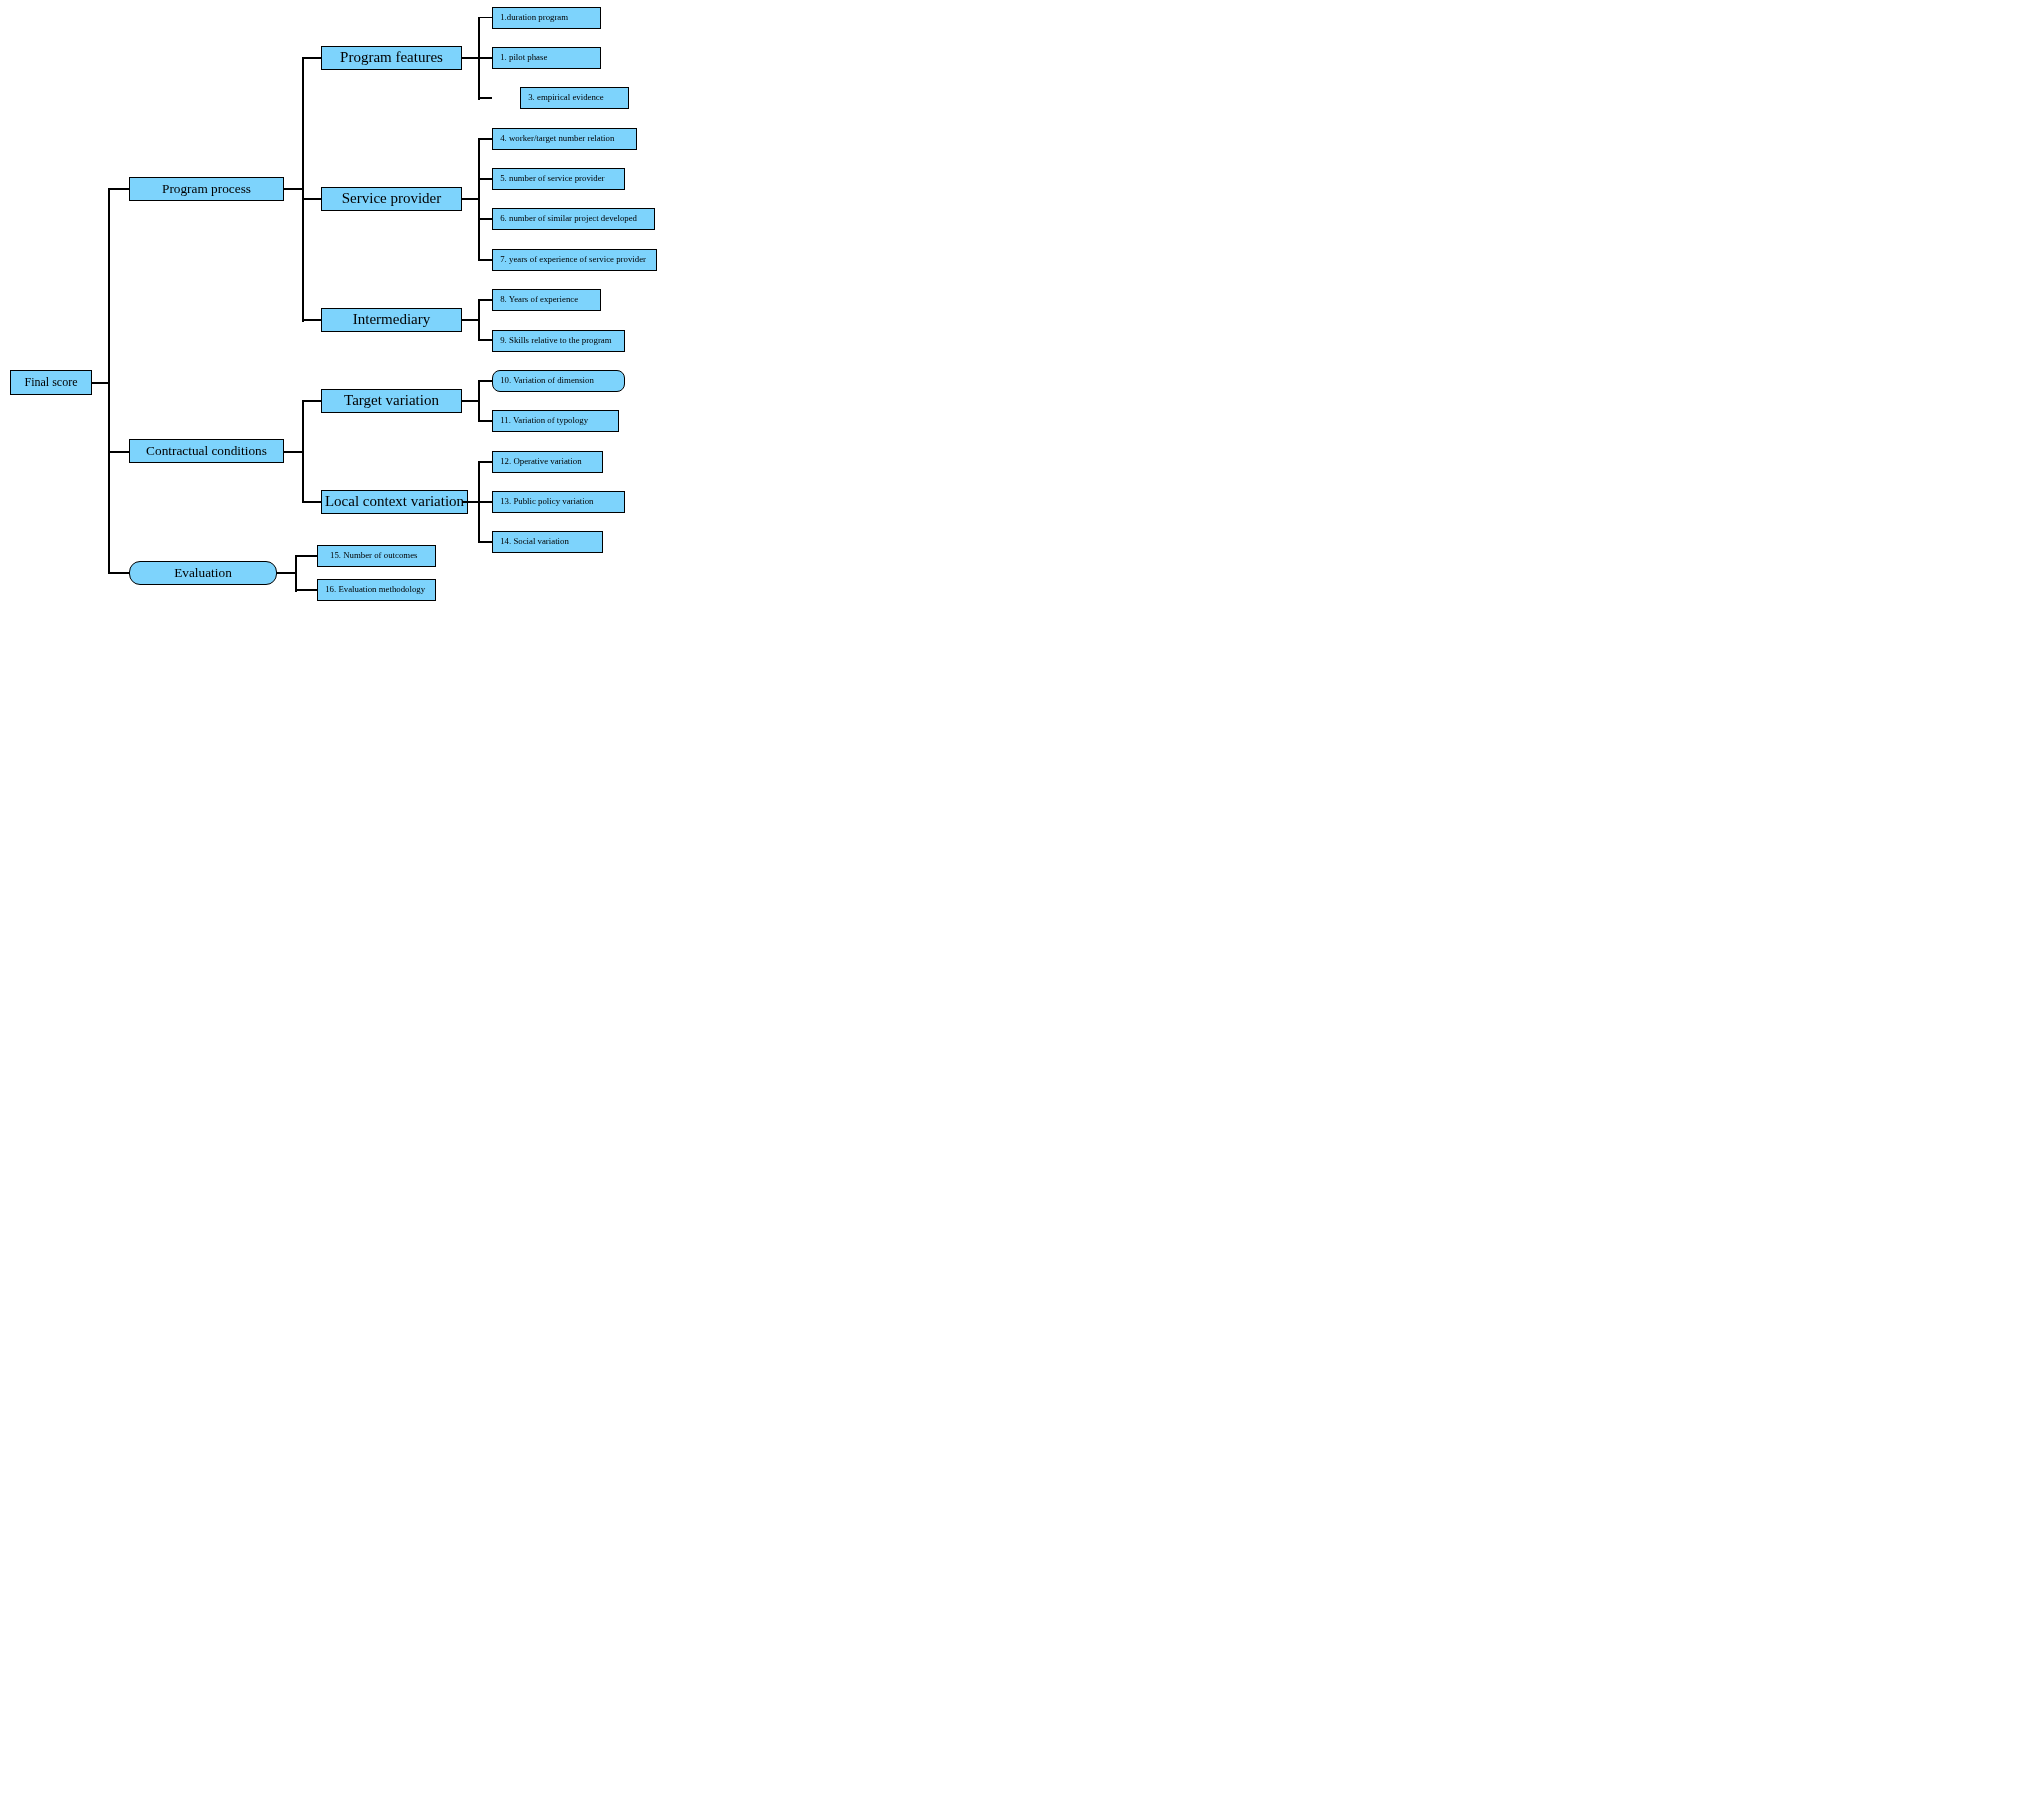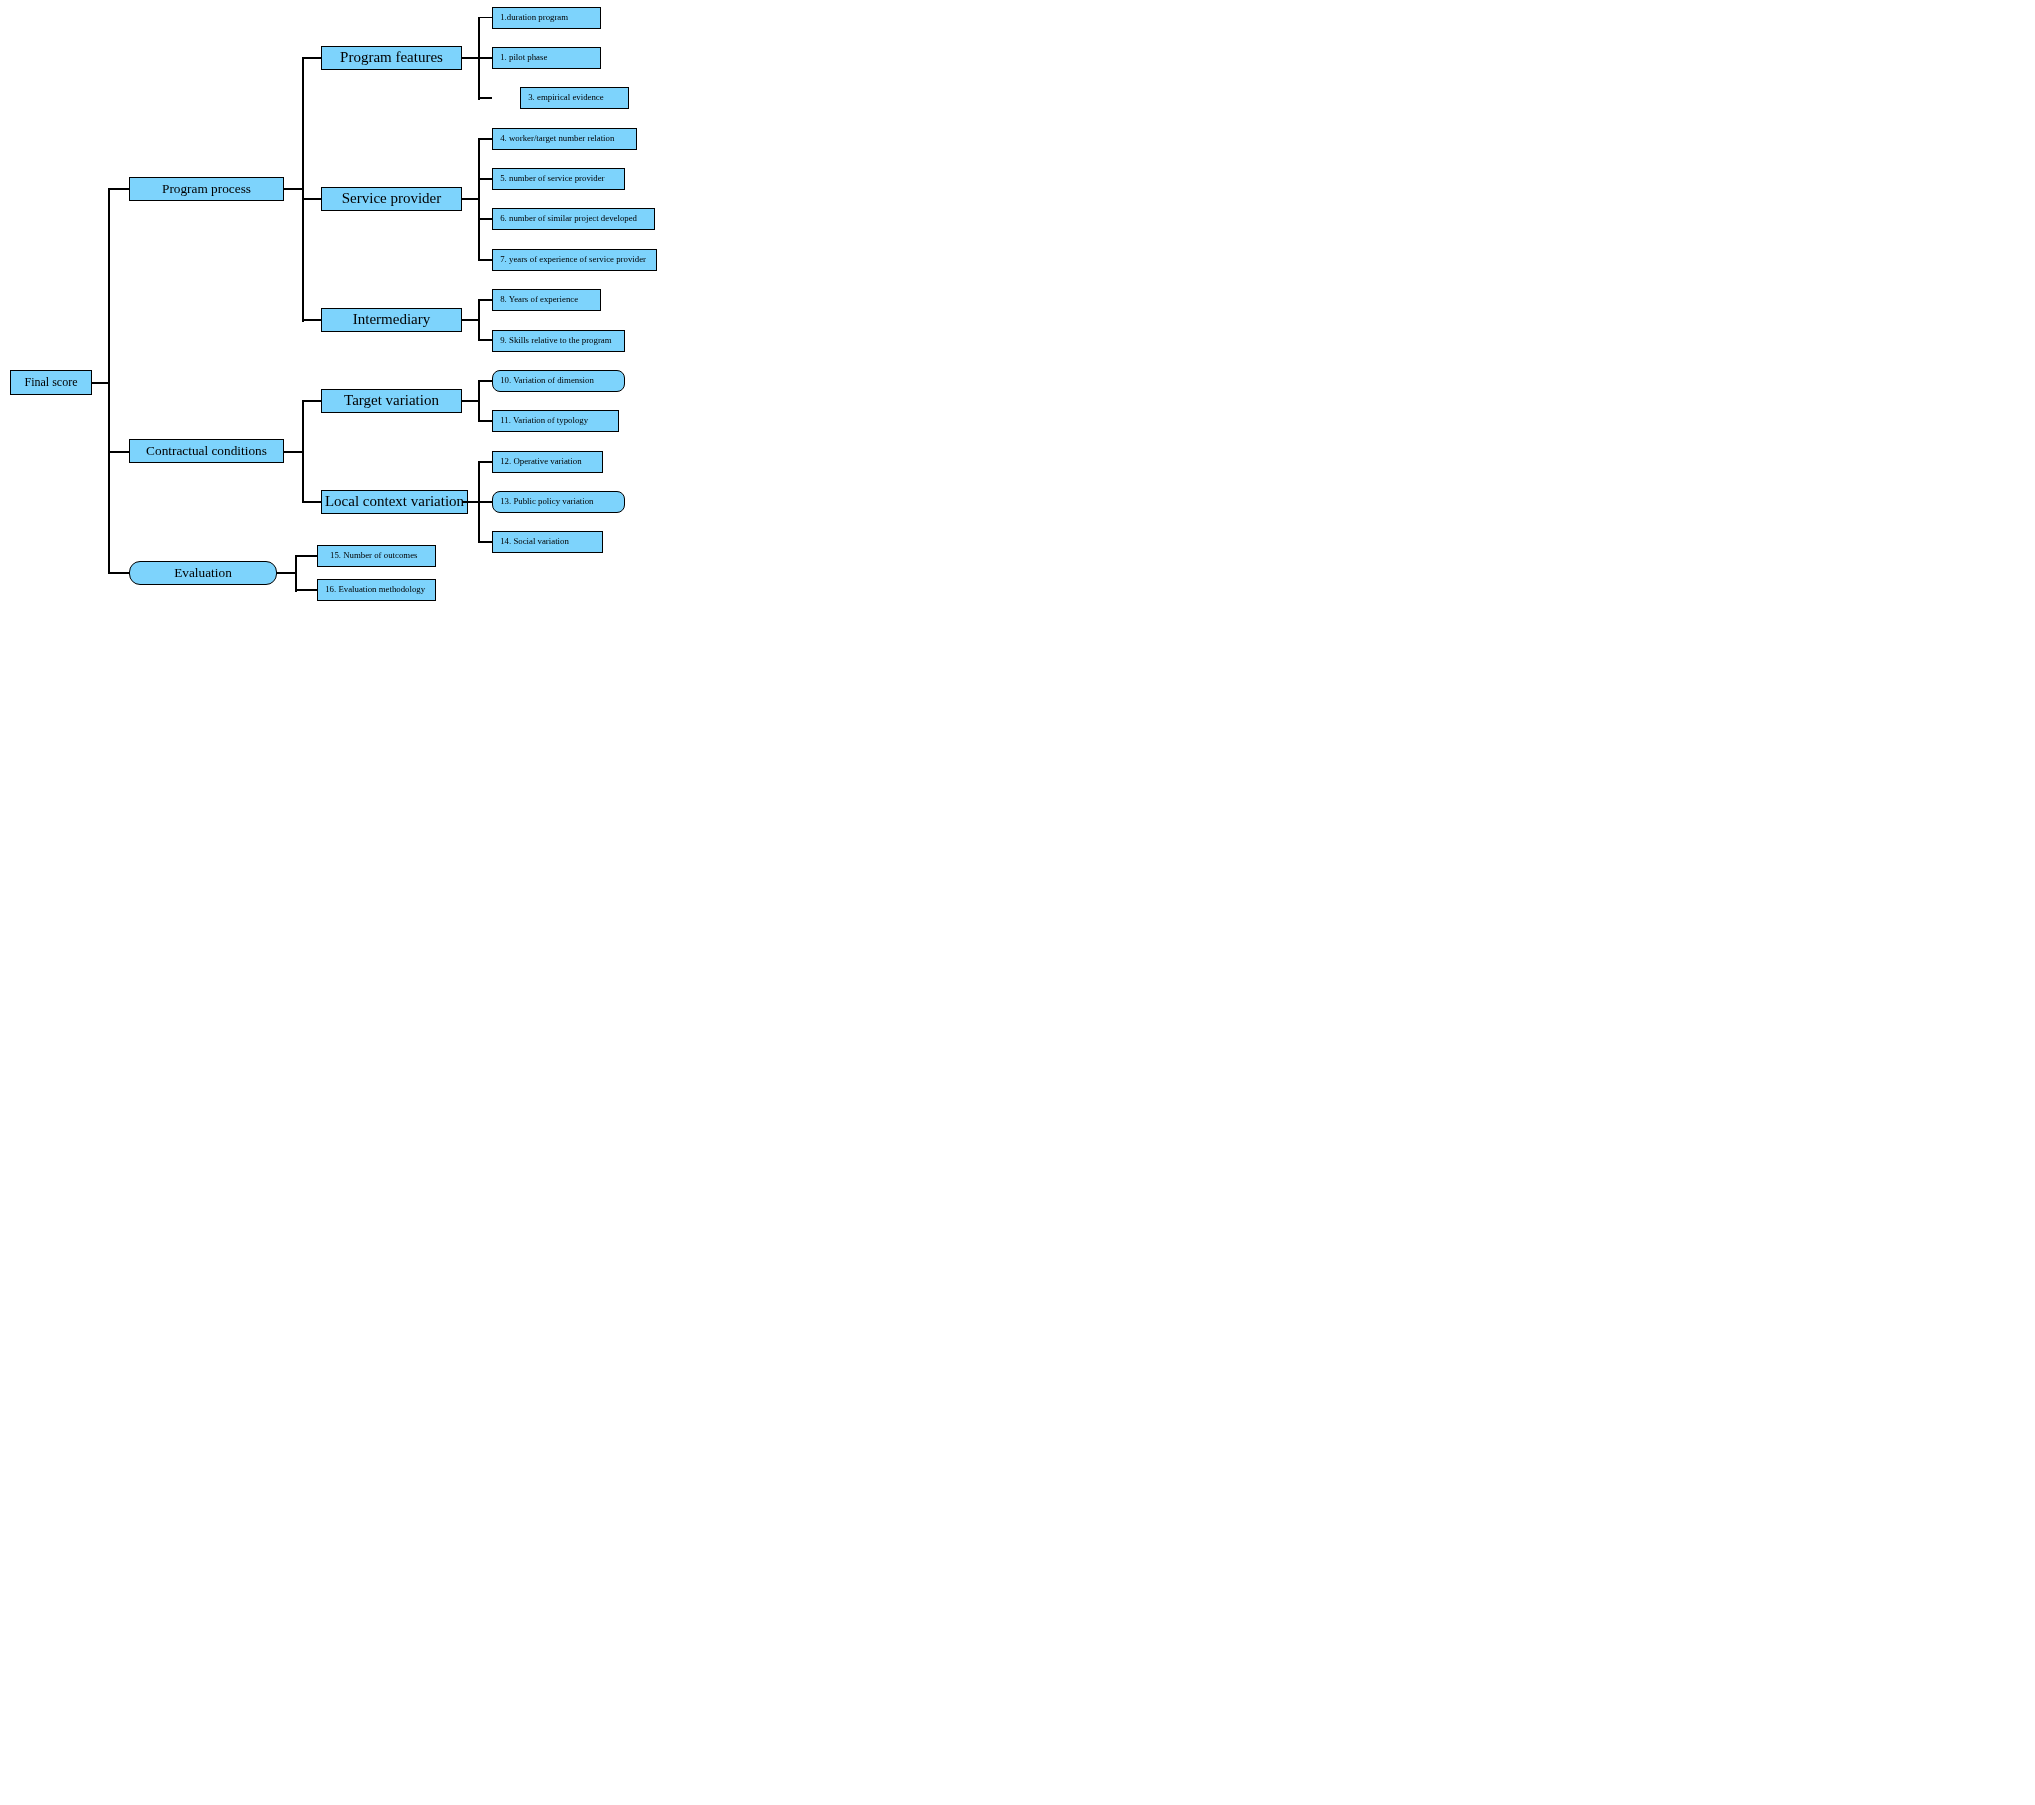--- a/index.html
+++ b/index.html
@@ -45,21 +45,21 @@
   #n-i3 {left:492px;top:87px; width:109px;margin-left:28px;}
   #n-i4 {left:492px;top:128px; width:145px;}
   #n-i5 {left:492px;top:168px; width:133px;}
   #n-i6 {left:492px;top:208px; width:163px;}
   #n-i7 {left:492px;top:249px; width:165px;}
   #n-i8 {left:492px;top:289px; width:109px;}
   #n-i9 {left:492px;top:330px; width:133px;}
   #n-i10{left:492px;top:370px; width:133px;border-radius:8px;}
   #n-i11{left:492px;top:410px; width:127px;}
   #n-i12{left:492px;top:451px; width:111px;}
-  #n-i13{left:492px;top:491px; width:133px;border-radius:8px;}
+  #n-i13{left:492px;top:491px; width:133px;}
   #n-i14{left:492px;top:531px; width:111px;}
   #n-i15{left:317px;top:545px; width:119px;padding-left:12px;}
   #n-i16{left:317px;top:579px;width:119px;}
   .cline{position:absolute;background:#000000;}
   
   #ln-root-stub{left:92px;top:382px;width:17.7px;height:1.7px;}
   #ln-trunk1{left:108px;top:188px;width:1.7px;height:385px;}
   #ln-b-pp{left:108px;top:188px;width:20.5px;height:1.7px;}
   #ln-b-cc{left:108px;top:451px;width:20.5px;height:1.7px;}
   #ln-b-ev{left:108px;top:572px;width:20.5px;height:1.7px;}

